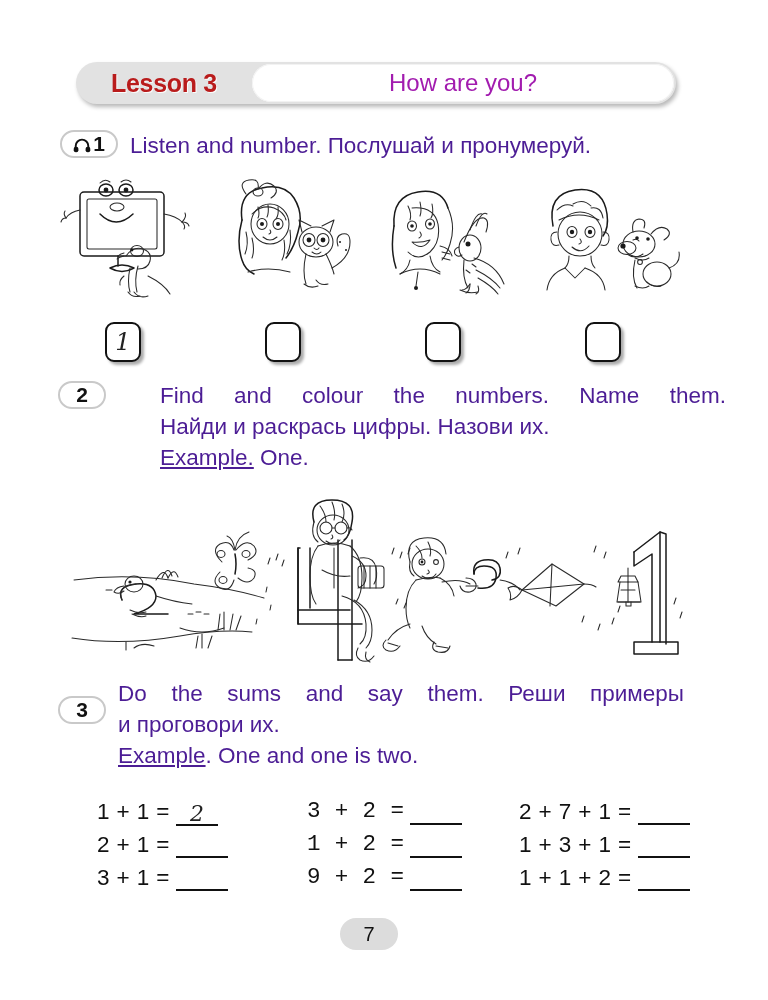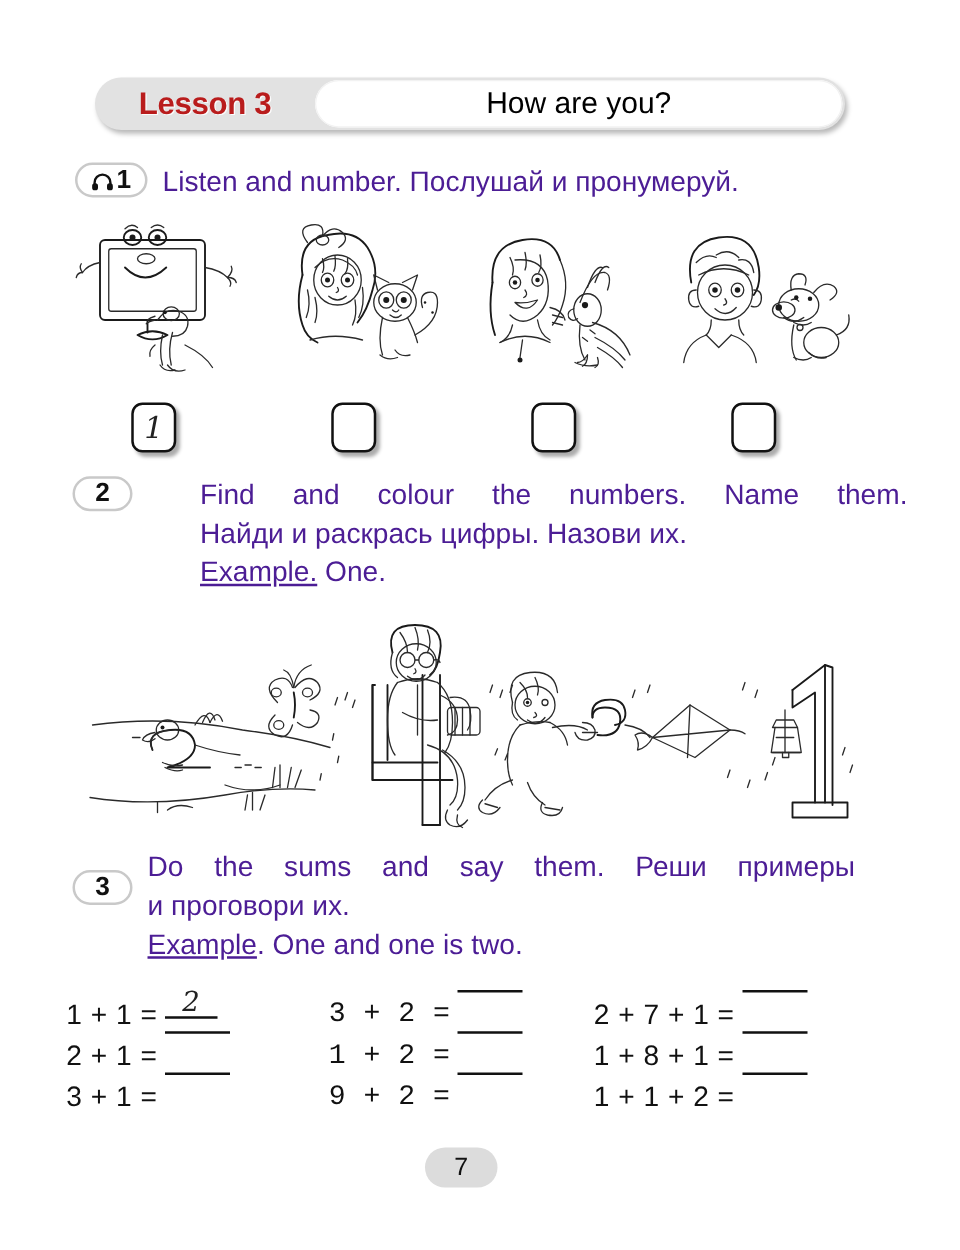--- a/index.html
+++ b/index.html
@@ -56,21 +56,21 @@
     background: #ffffff;
     border-radius: 19px;
     box-shadow: inset 0 0 0 1px #f2f2f2;
   }
   .lesson-title-text {
     position: absolute;
     inset: 0;
     line-height: 38px;
     text-align: center;
     font-size: 24px;
-    color: #000000;
+    color: #a21caf;
   }
 
   
   .ex-badge {
     position: absolute;
     height: 28px;
     border-radius: 14px;
     background: #ffffff;
     border: 2px solid #c9c9c9;
     box-sizing: border-box;
@@ -157,21 +157,22 @@
     height: 110px;
   }
   .sum-col { position: absolute; top: 0; }
   .sum-row {
     height: 33px;
     line-height: 33px;
     font-size: 22.5px;
     color: #111111;
     white-space: nowrap;
     display: flex;
-    align-items: flex-start;
+    align-items: flex-end;
+    margin-left: 44px;
   }
   .sum-expr { letter-spacing: 0.4px; }
   .sum-blank {
     display: inline-block;
     border-bottom: 2px solid #111111;
     margin-left: 6px;
     position: relative;
     top: -3px;
   }
   .sum-blank.w-short { width: 52px; }
@@ -640,21 +641,21 @@
         <span class="sum-blank w-short"></span>
       </div>
     </div>
 
     <div class="sum-col" style="left:475px;">
       <div class="sum-row">
         <span class="sum-expr">2 + 7 + 1 =</span>
         <span class="sum-blank w-short"></span>
       </div>
       <div class="sum-row">
-        <span class="sum-expr">1 + 8 + 1 =</span>
+        <span class="sum-expr">1 + 3 + 1 =</span>
         <span class="sum-blank w-short"></span>
       </div>
       <div class="sum-row">
         <span class="sum-expr">1 + 1 + 2 =</span>
         <span class="sum-blank w-short"></span>
       </div>
     </div>
   </div>
 
   <div class="page-number">7</div>

